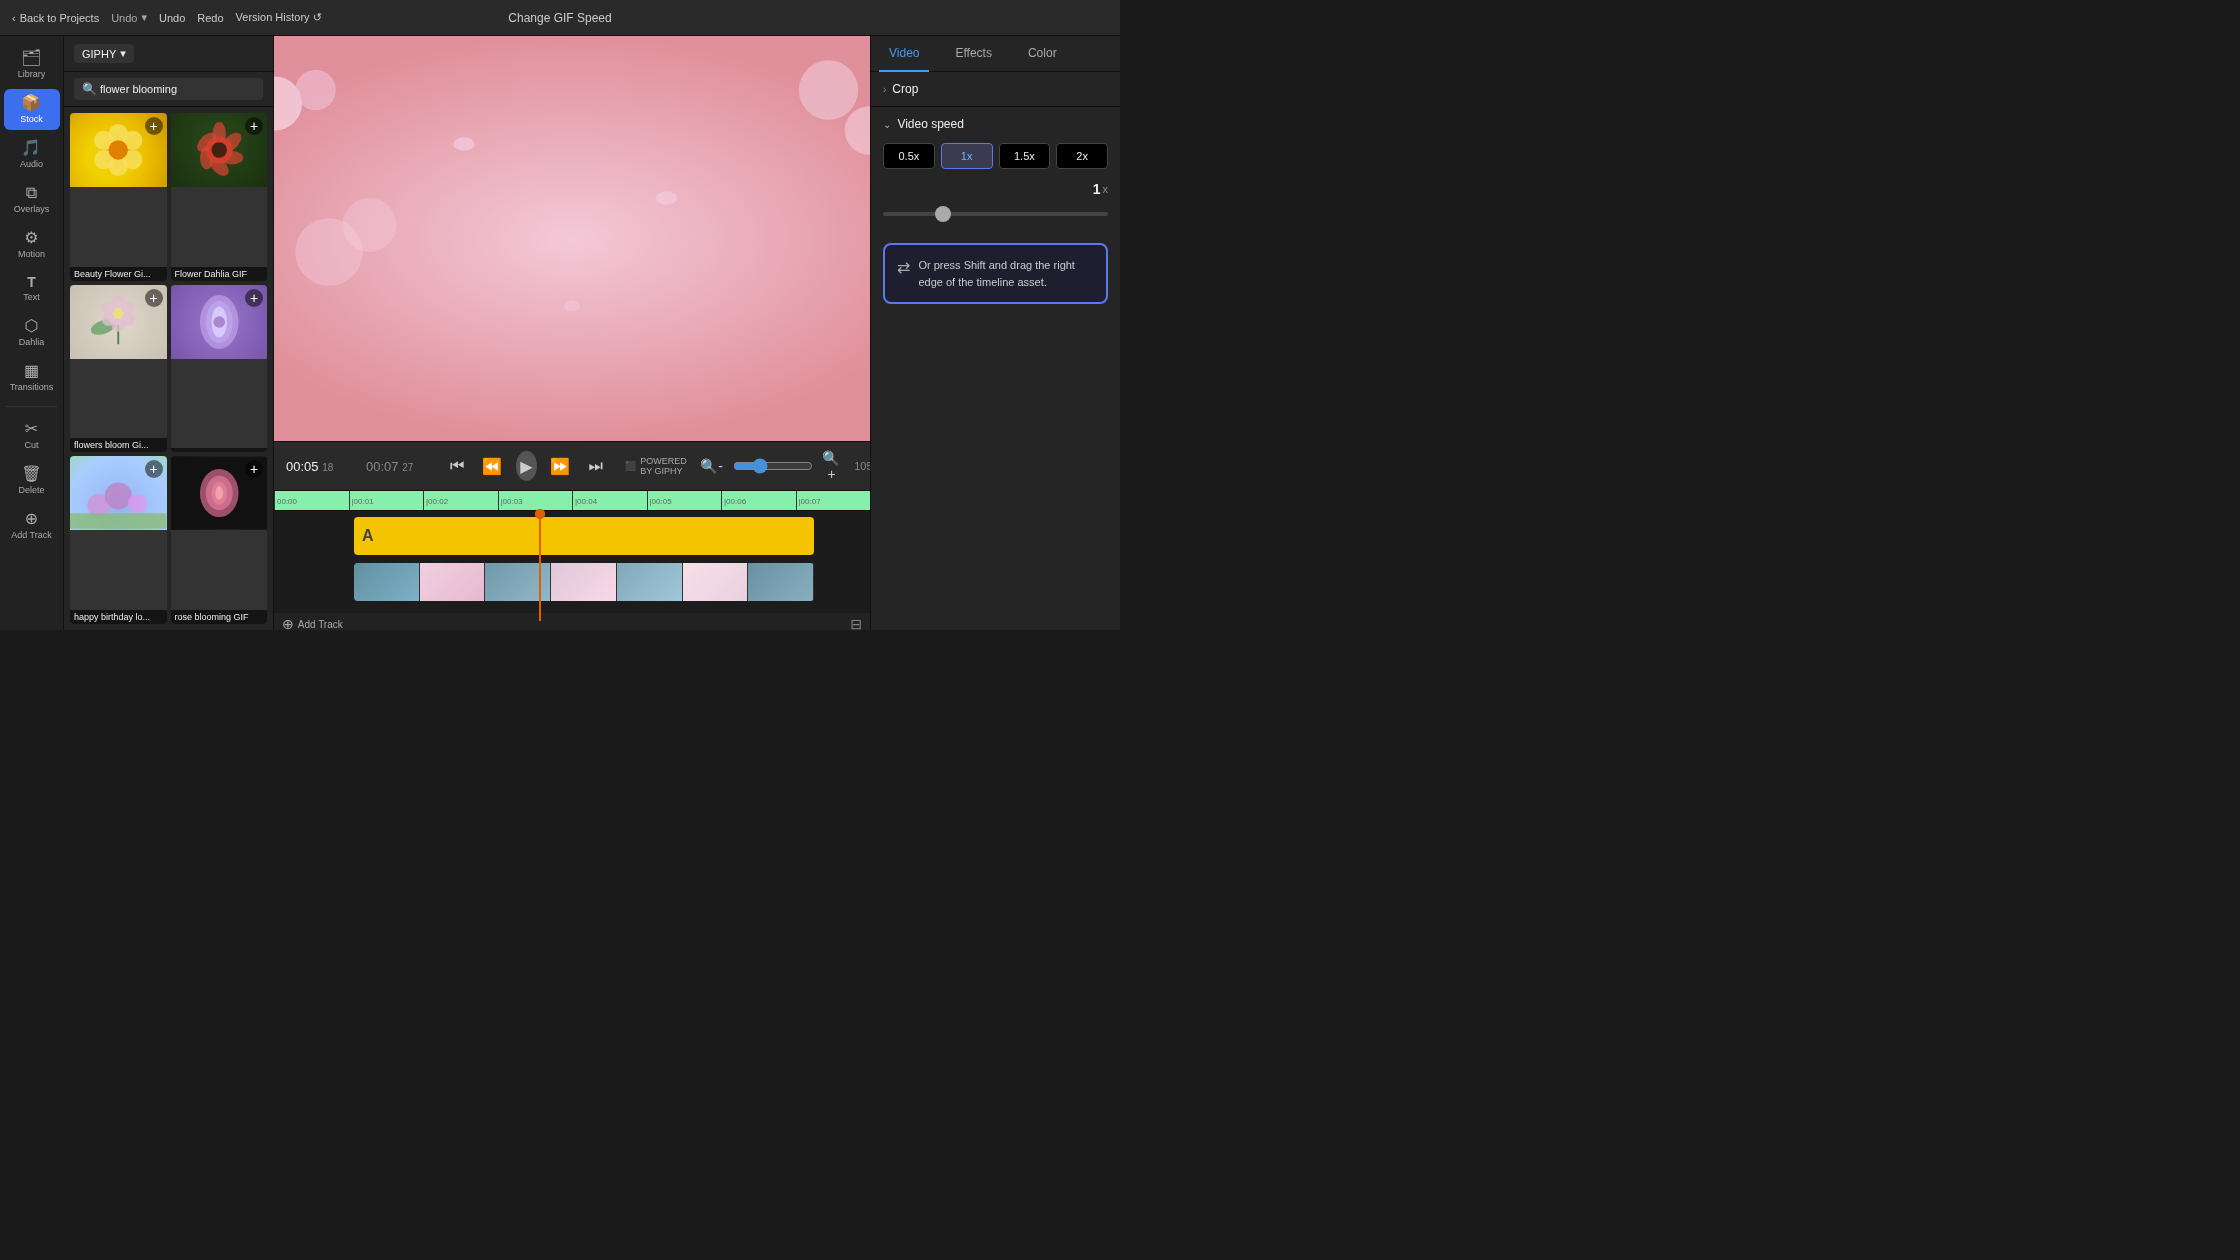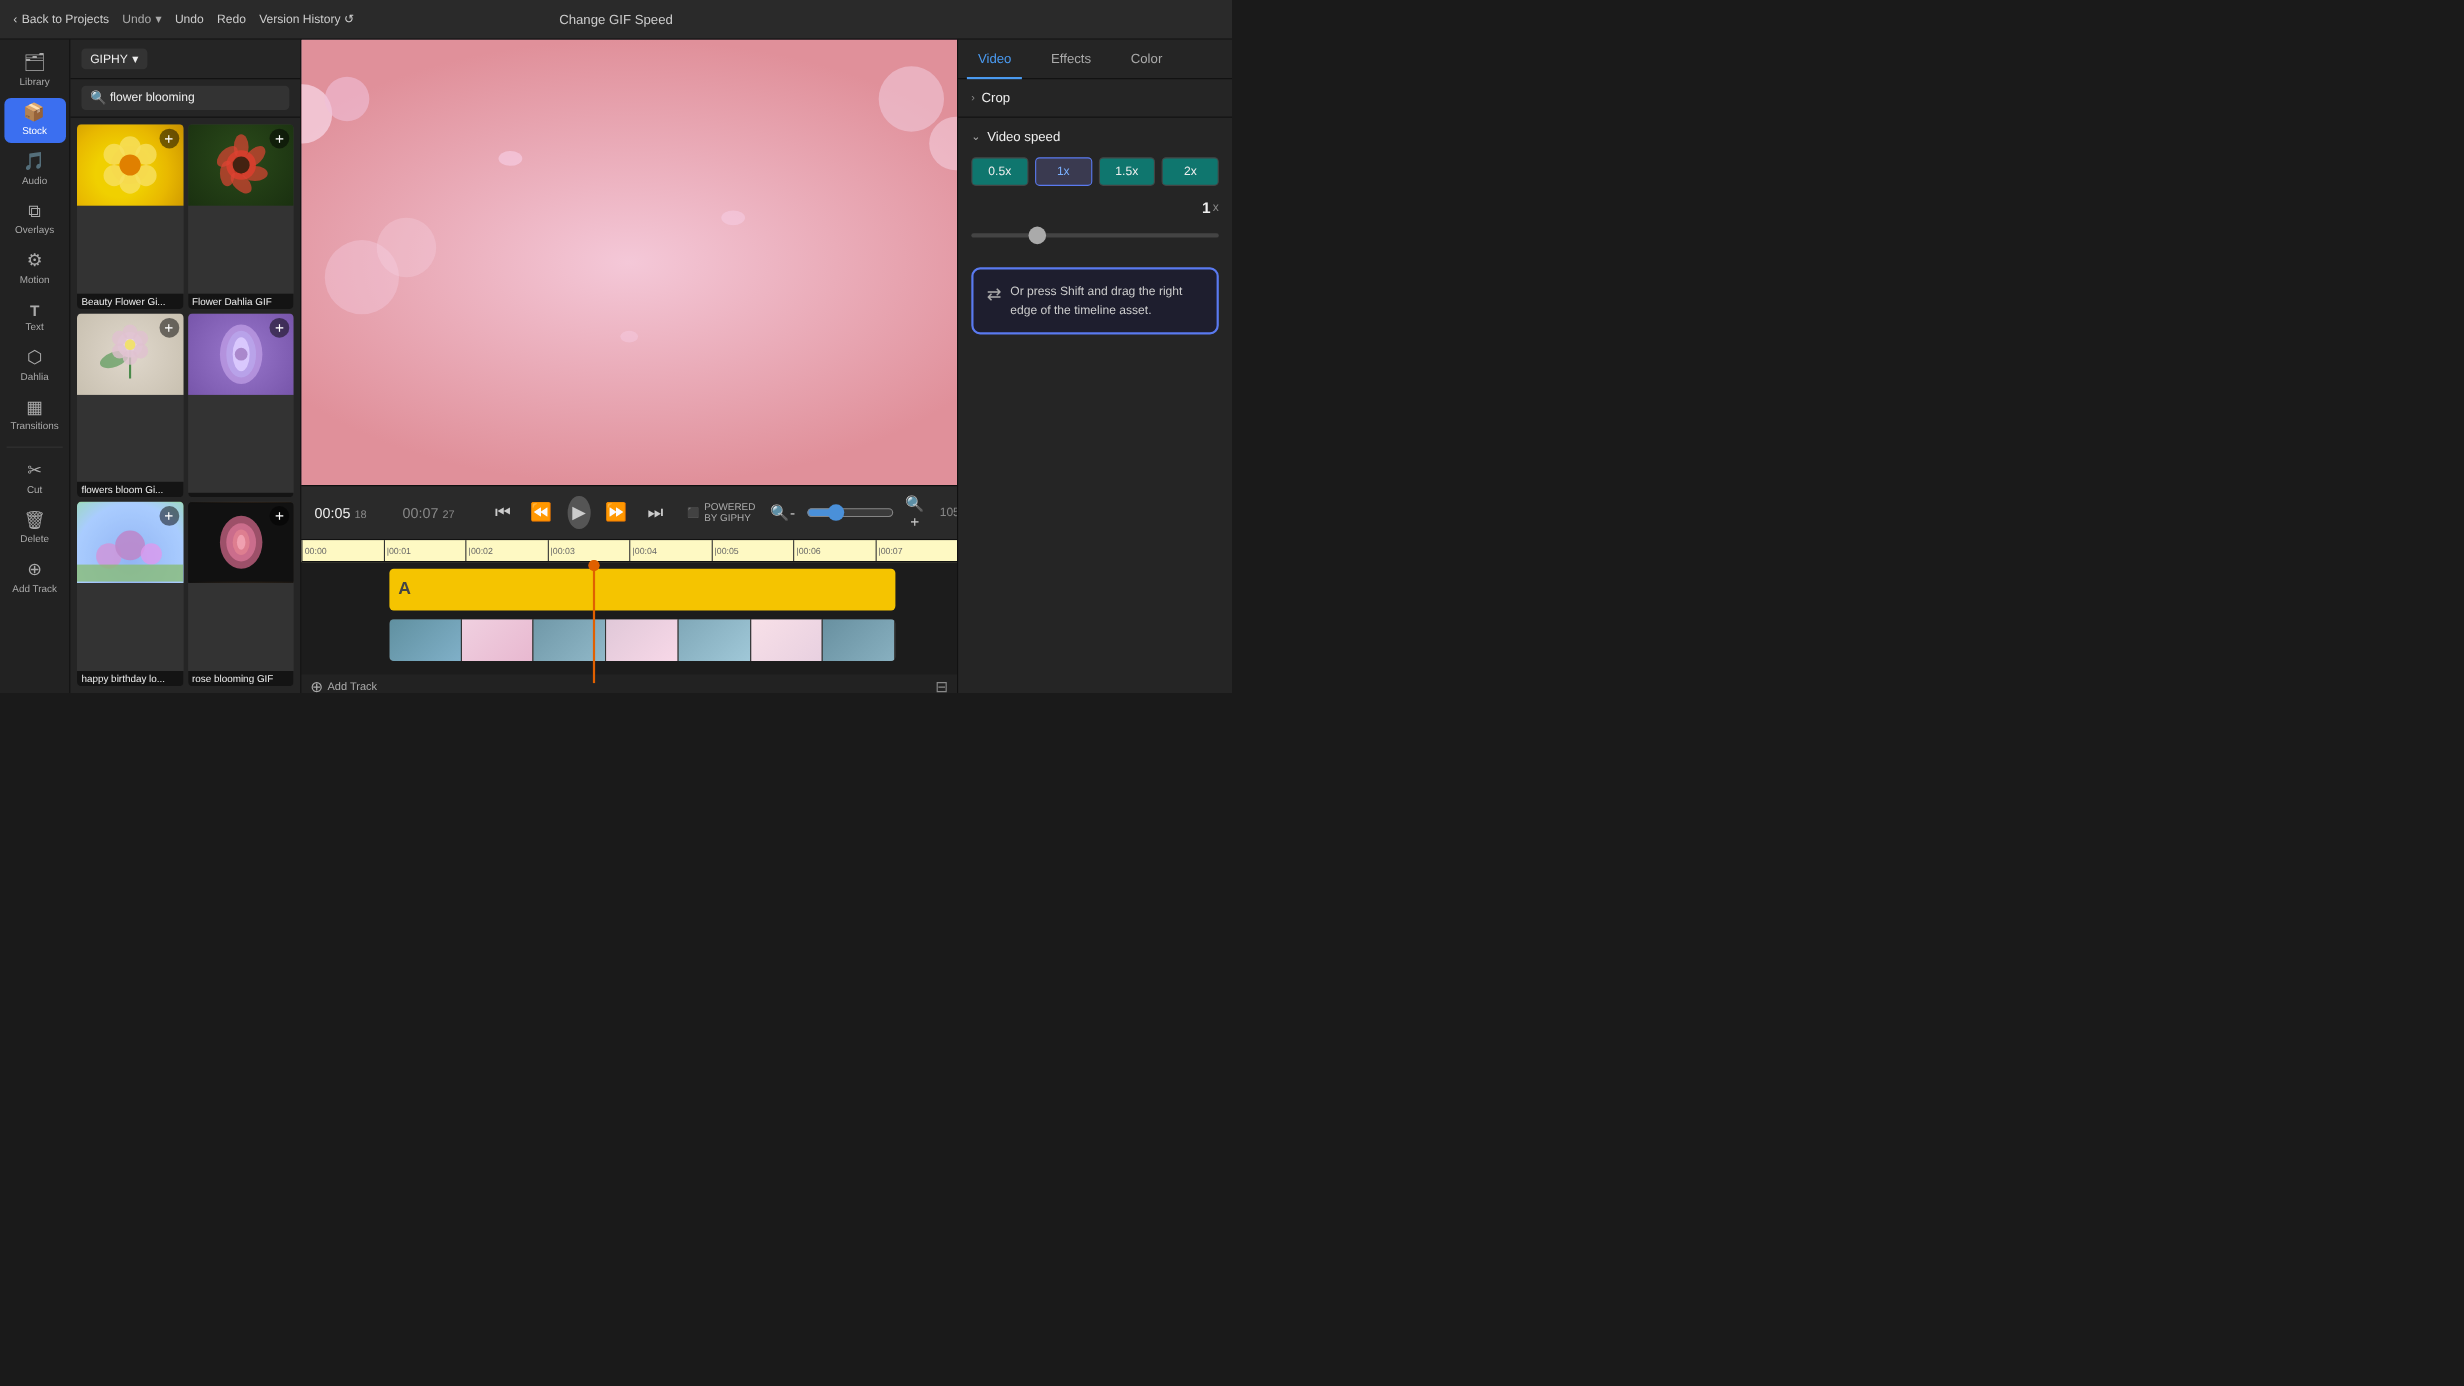--- a/index.html
+++ b/index.html
@@ -279,21 +279,21 @@
     
     .timeline {
       height: 140px;
       background: #1c1c1c;
       border-top: 1px solid #111;
       position: relative;
       overflow: hidden;
     }
     .timeline-ruler {
       height: 20px;
-      background: #fef9c3;
+      background: #86efac;
       display: flex;
       align-items: center;
       padding: 0 4px;
       border-bottom: 1px solid #111;
       position: relative;
       overflow: hidden;
     }
     .ruler-marks {
       display: flex;
       width: 100%;
@@ -466,21 +466,21 @@
       font-size: 10px;
     }
     .speed-buttons {
       display: flex;
       gap: 6px;
       margin-bottom: 12px;
     }
     .speed-btn {
       flex: 1;
       padding: 6px 4px;
-      background: #0f766e;
+      background: #000000;
       border: 1px solid #444;
       border-radius: 4px;
       color: #eee;
       font-size: 11px;
       cursor: pointer;
       text-align: center;
     }
     .speed-btn.active {
       background: #3a3a50;
       border-color: #5a7af0;

